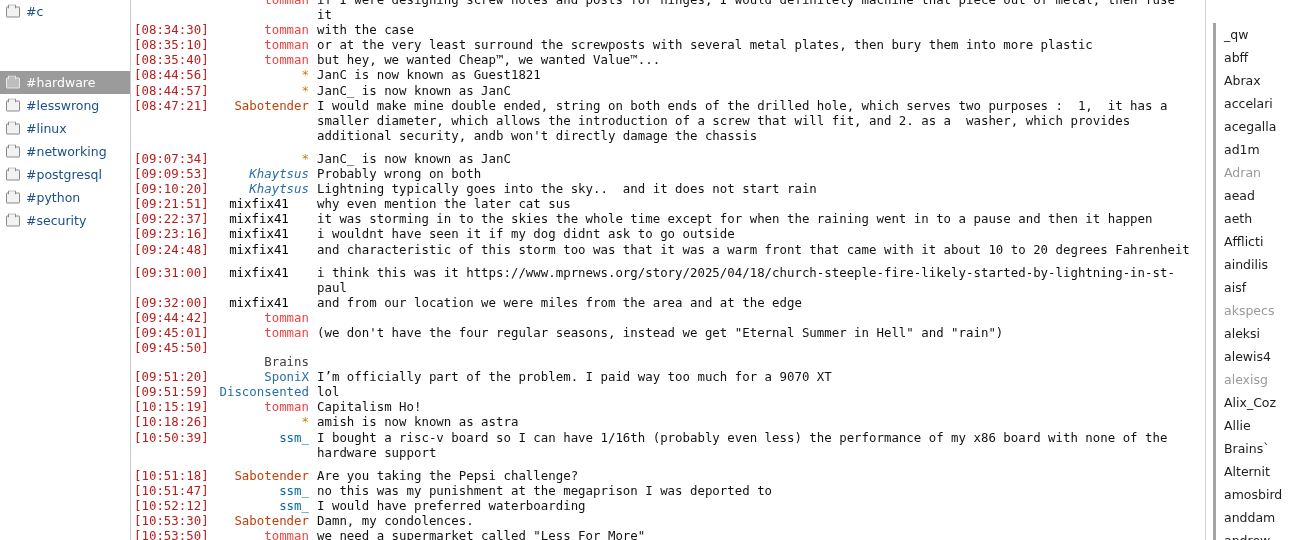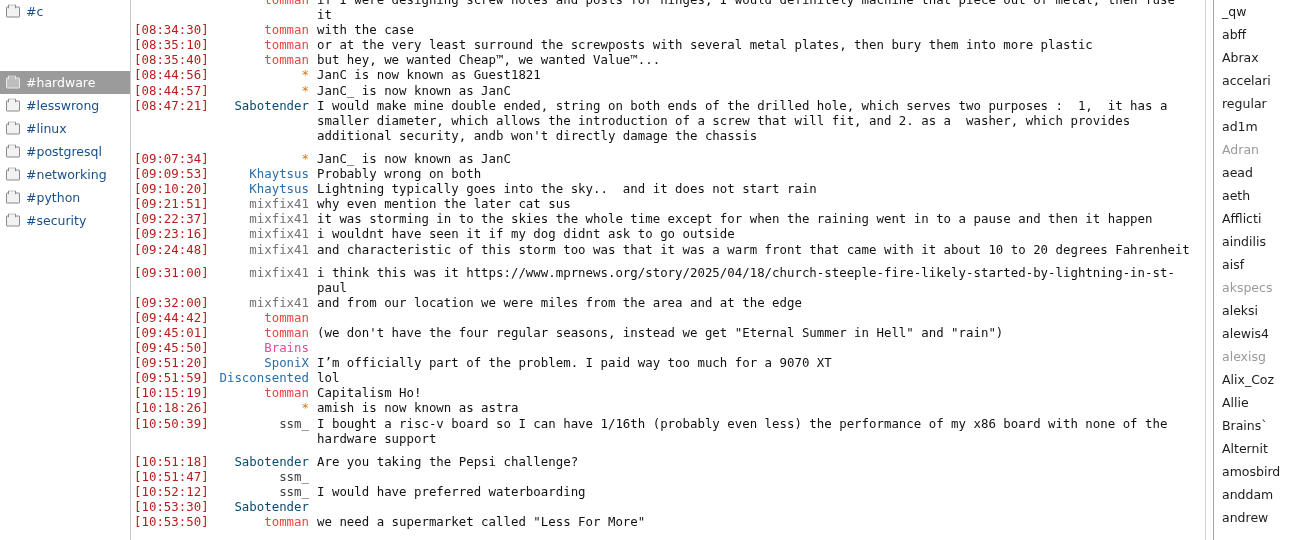--- a/index.html
+++ b/index.html
@@ -109,37 +109,38 @@
     padding-right: 8px;
     color: #111111;
     word-break: break-word;
   }
   .spacer { height: 8px; }
   .nick-star { color: #cf7a1a; }
   .msg-event { color: #111111; }
 
   
   .c-tomman       { color: #ef4444; }
-  .c-sabotender   { color: #0c4a6e; }
-  .c-khaytsus     { color: #2b6ea8; }
-  .c-mixfix41     { color: #737373; }
-  .c-brains       { color: #ec4899; }
+  .c-sabotender   { color: #c2410c; }
+  .c-khaytsus     { color: #2b6ea8; font-style: italic; }
+  .c-mixfix41     { color: #000000; text-align: center; }
+  .c-brains       { color: #404040; margin-top: 14px; }
   .c-sponix       { color: #2b6ea8; }
   .c-disconsented { color: #2b6ea8; }
-  .c-ssm          { color: #404040; }
+  .c-ssm          { color: #0369a1; }
 
   
   #user-pane {
     width: 102px;
     min-width: 102px;
-    border-left: 1px solid #a3a3a3;
+    border-left: 3px solid #a3a3a3;
     background: #ffffff;
     overflow: hidden;
     padding-top: 0px;
     font-family: "DejaVu Sans", "Liberation Sans", sans-serif;
+    margin-top: 23px;
   }
   .user {
     height: 23px;
     display: flex;
     align-items: center;
     padding-left: 8px;
     font-size: 12.5px;
     color: #1d1d1d;
     white-space: nowrap;
     overflow: hidden;
@@ -171,25 +172,25 @@
       <div class="chan">
         <span class="folder"></span>
         <span>#lesswrong</span>
       </div>
       <div class="chan">
         <span class="folder"></span>
         <span>#linux</span>
       </div>
       <div class="chan">
         <span class="folder"></span>
+        <span>#networking</span>
+      </div>
+      <div class="chan">
+        <span class="folder"></span>
         <span>#postgresql</span>
-      </div>
-      <div class="chan">
-        <span class="folder"></span>
-        <span>#networking</span>
       </div>
       <div class="chan">
         <span class="folder"></span>
         <span>#python</span>
       </div>
       <div class="chan">
         <span class="folder"></span>
         <span>#security</span>
       </div>
     </div>
@@ -220,35 +221,35 @@
         <div class="line"><span class="ts">[09:45:01]</span><span class="nick c-tomman">tomman</span><span class="msg">(we don't have the four regular seasons, instead we get "Eternal Summer in Hell" and "rain")</span></div>
         <div class="line"><span class="ts">[09:45:50]</span><span class="nick c-brains">Brains</span></div>
         <div class="line"><span class="ts">[09:51:20]</span><span class="nick c-sponix">SponiX</span><span class="msg">I’m officially part of the problem. I paid way too much for a 9070 XT</span></div>
         <div class="line"><span class="ts">[09:51:59]</span><span class="nick c-disconsented">Disconsented</span><span class="msg">lol</span></div>
         <div class="line"><span class="ts">[10:15:19]</span><span class="nick c-tomman">tomman</span><span class="msg">Capitalism Ho!</span></div>
         <div class="line"><span class="ts">[10:18:26]</span><span class="nick nick-star">*</span><span class="msg msg-event">amish is now known as astra</span></div>
         <div class="line"><span class="ts">[10:50:39]</span><span class="nick c-ssm">ssm_</span><span class="msg">I bought a risc-v board so I can have 1/16th (probably even less) the performance of my x86 board with none of the</span></div>
         <div class="line"><span class="ts"></span><span class="nick "></span><span class="msg">hardware support</span></div>
         <div class="spacer"></div>
         <div class="line"><span class="ts">[10:51:18]</span><span class="nick c-sabotender">Sabotender</span><span class="msg">Are you taking the Pepsi challenge?</span></div>
-        <div class="line"><span class="ts">[10:51:47]</span><span class="nick c-ssm">ssm_</span></div>
+        <div class="line"><span class="ts">[10:51:47]</span><span class="nick c-ssm">ssm_</span><span class="msg">no this was my punishment at the megaprison I was deported to</span></div>
         <div class="line"><span class="ts">[10:52:12]</span><span class="nick c-ssm">ssm_</span><span class="msg">I would have preferred waterboarding</span></div>
-        <div class="line"><span class="ts">[10:53:30]</span><span class="nick c-sabotender">Sabotender</span></div>
+        <div class="line"><span class="ts">[10:53:30]</span><span class="nick c-sabotender">Sabotender</span><span class="msg">Damn, my condolences.</span></div>
         <div class="line"><span class="ts">[10:53:50]</span><span class="nick c-tomman">tomman</span><span class="msg">we need a supermarket called "Less For More"</span></div>
       </div>
   </div>
 
   <div id="sep"></div>
 
   <div id="user-pane">
       <div class="user">_qw</div>
       <div class="user">abff</div>
       <div class="user">Abrax</div>
       <div class="user">accelari</div>
-      <div class="user">regular</div>
+      <div class="user">acegalla</div>
       <div class="user">ad1m</div>
       <div class="user away">Adran</div>
       <div class="user">aead</div>
       <div class="user">aeth</div>
       <div class="user">Afflicti</div>
       <div class="user">aindilis</div>
       <div class="user">aisf</div>
       <div class="user away">akspecs</div>
       <div class="user">aleksi</div>
       <div class="user">alewis4</div>

